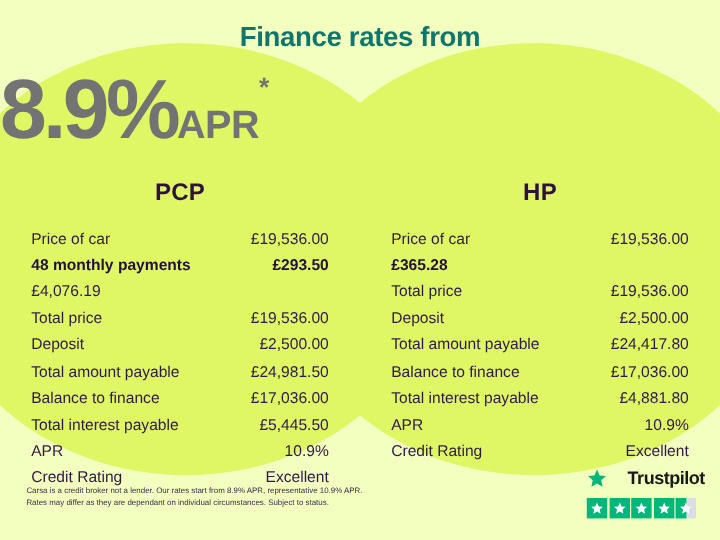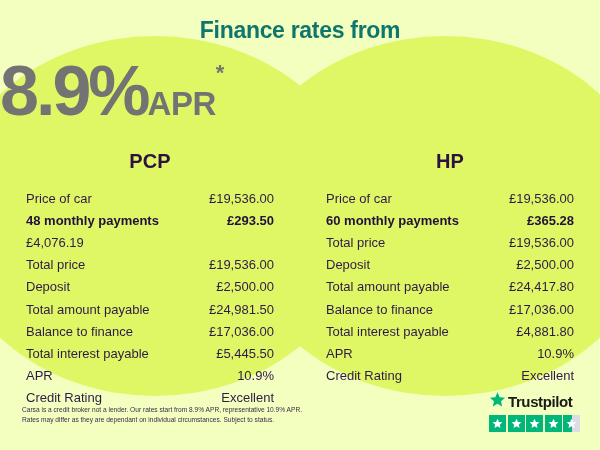--- a/index.html
+++ b/index.html
@@ -129,23 +129,23 @@
   }
 
   .trustpilot{
     position:absolute;
     right:15px;
     bottom:18px;
     width:96px;
   }
   .tp-head{
     display:flex;
-    align-items:center;
+    align-items:flex-start;
     justify-content:flex-start;
-    gap:2px;
+    gap:17px;
     margin-bottom:3px;
   }
   .tp-name{
     font-size:15px;
     font-weight:bold;
     letter-spacing:-0.4px;
     color:#191919;
   }
   .tp-stars{
     display:flex;
@@ -235,21 +235,20 @@
     </div>
 
     <div class="plan">
       <div class="plan-title">HP</div>
       <div class="plan-rows" id="rows-hp">
           <div class="row">
             <span class="label">Price of car</span>
             <span class="value">£19,536.00</span>
           </div>
           <div class="row highlight">
-            <span class="label">60 monthly payments</span>
             <span class="value">£365.28</span>
           </div>
           <div class="row">
             <span class="label">Total price</span>
             <span class="value">£19,536.00</span>
           </div>
           <div class="row">
             <span class="label">Deposit</span>
             <span class="value">£2,500.00</span>
           </div>

